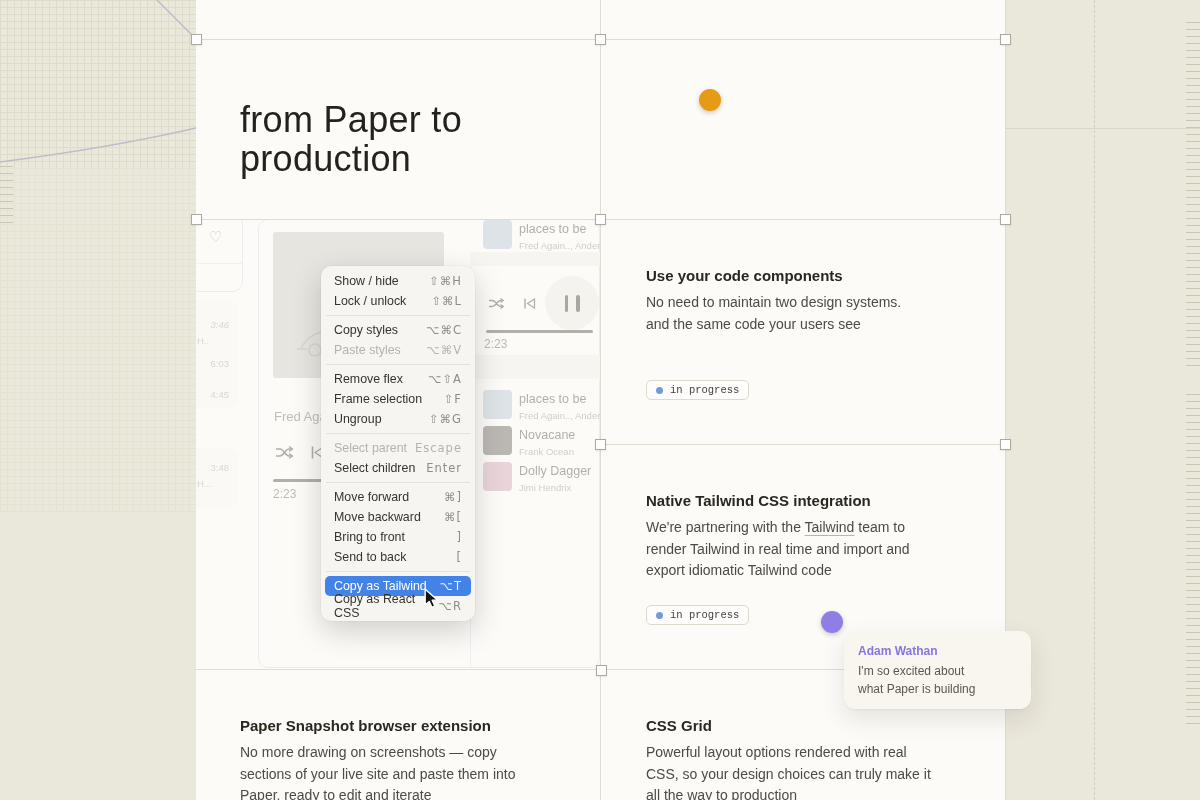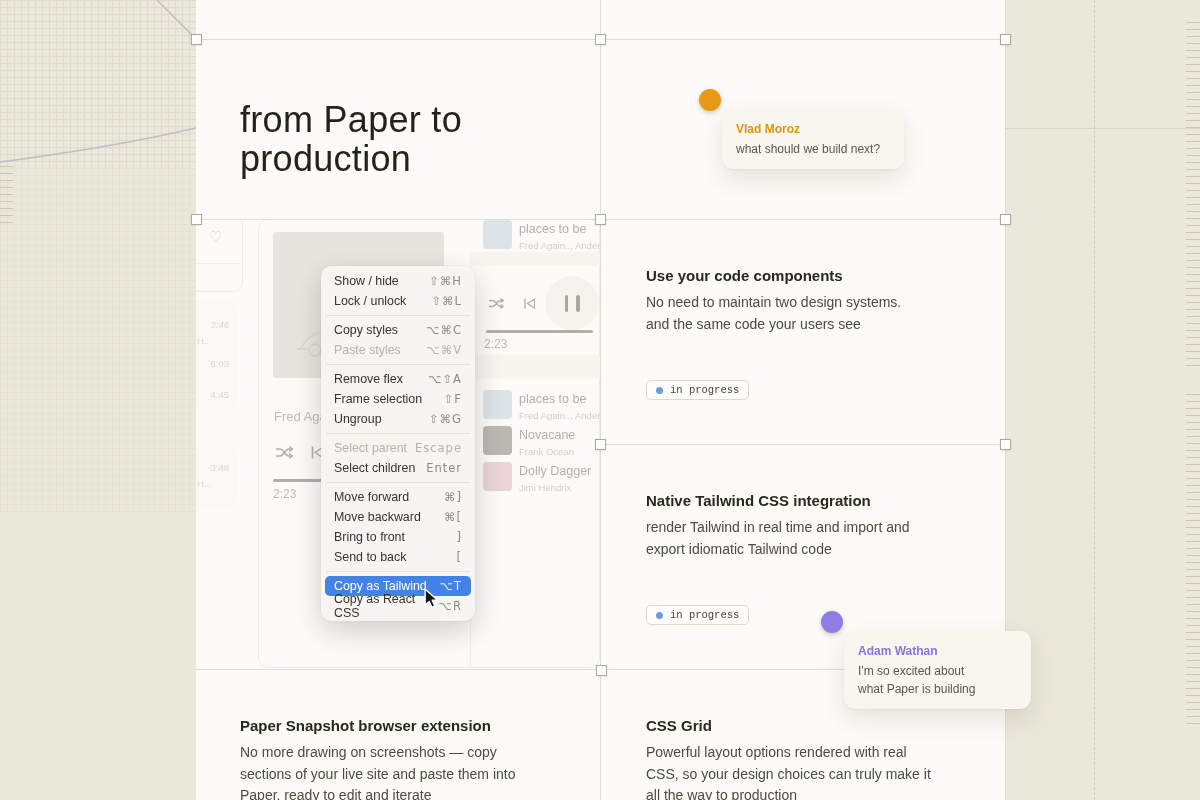--- a/index.html
+++ b/index.html
@@ -201,20 +201,23 @@
     <div>No need to maintain two design systems.</div>
     <div>and the same code your users see</div>
   </div>
   <div class="abs badge" style="left:646px;top:380px;">
     <span class="dot" style="background: rgb(111, 156, 217);"></span>
     <span>in progress</span>
   </div>
 
   <div class="abs sec-h" style="left:646px;top:492px;">Native Tailwind CSS integration</div>
   <div class="abs sec-body" style="left:646px;top:517px;">
+    <div>
+      <span>We're partnering with the </span><span class="tw-link">Tailwind</span><span> team to</span>
+    </div>
     <div>render Tailwind in real time and import and</div>
     <div>export idiomatic Tailwind code</div>
   </div>
   <div class="abs badge" style="left:646px;top:605px;">
     <span class="dot" style="background: rgb(111, 156, 217);"></span>
     <span>in progress</span>
   </div>
 
   <div class="abs sec-h" style="left:240px;top:717px;">Paper Snapshot browser extension</div>
   <div class="abs sec-body" style="left:240px;top:742px;">
@@ -223,24 +226,20 @@
     <div>Paper, ready to edit and iterate</div>
   </div>
   <div class="abs sec-h" style="left:646px;top:717px;">CSS Grid</div>
   <div class="abs sec-body" style="left:646px;top:742px;">
     <div>Powerful layout options rendered with real</div>
     <div>CSS, so your design choices can truly make it</div>
     <div>all the way to production</div>
   </div>
 
   <div class="abs pin" style="left:699px;top:89px;background:#E79A15;"></div>
-  <div class="abs bubble" style="left:722px;top:109px;width:182px;">
-    <div class="bname" style="color:#DD9414;">Vlad Moroz</div>
-    <div class="bline">what should we build next?</div>
-  </div>
 
   <div class="abs pin" style="left:821px;top:611px;background:#8F7EE6;"></div>
   <div class="abs bubble" style="left:844px;top:631px;width:187px;">
     <div class="bname" style="color:#8774E2;">Adam Wathan</div>
     <div class="bline">I'm so excited about</div>
     <div class="bline">what Paper is building</div>
   </div>
 
   <div class="abs handle" style="left:191px;top:34px;"></div>
   <div class="abs handle" style="left:595px;top:34px;"></div>

